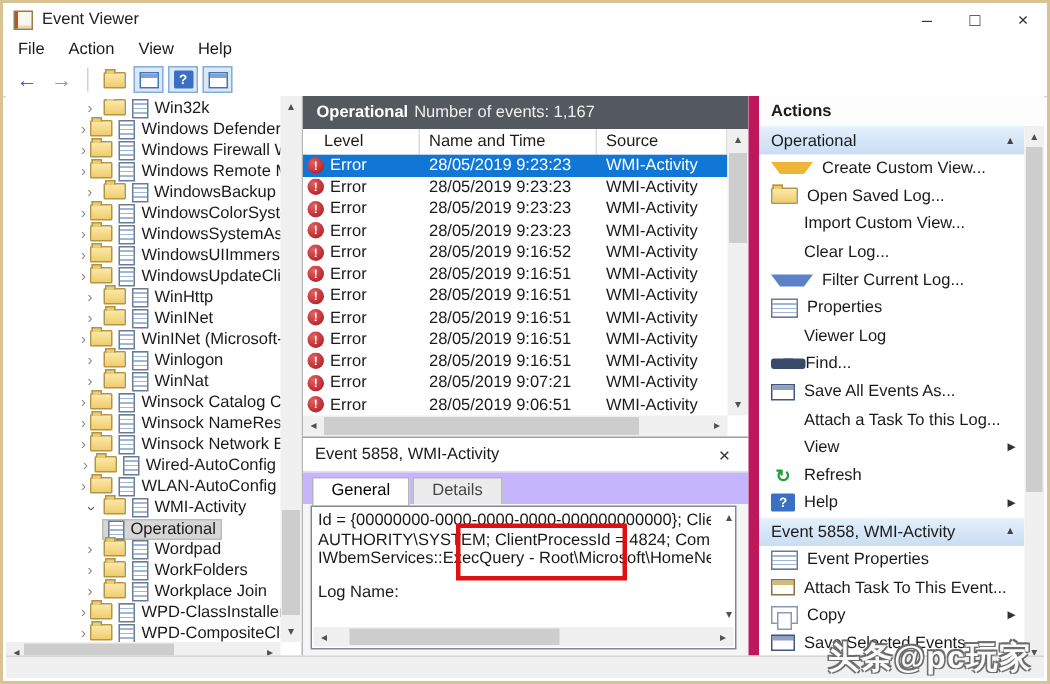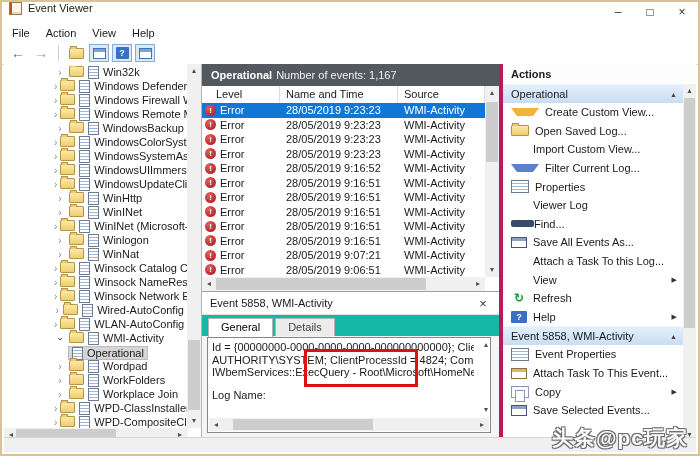--- a/index.html
+++ b/index.html
@@ -1,21 +1,21 @@
 <!DOCTYPE html>
 <html><head>
 <meta charset="utf-8">
 <style>
   html,body{margin:0;padding:0}
   body{width:700px;height:456px;position:relative;font-family:"Liberation Sans",sans-serif;
        background:#fff;overflow:hidden;font-size:11px;color:#1a1a1a}
   .frame{position:absolute;inset:0;border:2px solid var(--frame-tan,#d8c493);box-sizing:border-box;background:#fff}
 
   
-  .titlebar{position:absolute;left:0;right:0;top:0;height:22px;background:#fff;display:flex;border-bottom:1px solid #f0f0f0}
+  .titlebar{position:absolute;left:0;right:0;top:0;height:22px;background:#fff;display:flex;align-items:center;border-bottom:1px solid #f0f0f0}
   .app-icon{width:13px;height:13px;margin:0 6px 0 7px;background:#fdf6ec;border:1px solid #9a7b4f;
             box-shadow:inset 2px 0 0 #c14f2c, inset 0 -2px 0 #e8d9b8;box-sizing:border-box}
   .t-title{font-size:11px;color:#222}
   .t-controls{margin-left:auto;display:flex}
   .t-btn{width:32px;height:21px;text-align:center;line-height:20px;font-size:12px;color:#333}
 
   
   .menubar{position:absolute;left:0;right:0;top:22px;height:18px;display:flex;align-items:center;background:#fff;padding-left:2px}
   .menu-item{padding:0 8px;line-height:18px}
 
@@ -80,37 +80,37 @@
   .table-vscroll .sb-thumb{left:1px;right:1px;top:16px;height:60px}
   .table-hscroll{left:0;right:14px;top:213px;height:14px}
   .table-hscroll .left{left:0}.table-hscroll .right{right:0}
   .table-hscroll .sb-thumb{top:1px;bottom:1px;left:14px;width:210px}
 
   
   .detail{position:absolute;left:0;right:0;top:227px;bottom:0;border-top:1px solid #a0a0a0;background:#f5f5f5}
   .d-header{height:22px;display:flex;align-items:center;padding:0 8px;background:#fff;border-bottom:1px solid #e0e0e0}
   .d-title{font-size:11px}
   .d-close{margin-left:auto;font-size:13px;color:#333;width:16px;text-align:center}
-  .d-tabs{height:21px;display:flex;align-items:flex-end;padding-left:6px;background:#14b8a6}
+  .d-tabs{height:21px;display:flex;align-items:flex-end;padding-left:6px;background:#c4b5fd}
   .tab{padding:2px 12px 3px;font-size:11px;border:1px solid #b5b5b5;border-bottom:none;background:#ececec;color:#444;margin-right:2px}
   .tab.active{background:#fff;position:relative;top:1px;padding-bottom:4px;color:#000}
   .d-content{position:absolute;left:5px;right:8px;top:45px;bottom:9px;background:#fff;border:1px solid #828790;box-sizing:border-box;overflow:hidden}
   .d-text{position:absolute;left:4px;right:16px;top:3px;font-size:11px;line-height:12.5px;white-space:nowrap;overflow:hidden}
   .d-gap{height:10px}
   .d-logname{display:flex}
   .d-logname .lab{width:88px}
   .d-varrow{position:absolute;right:2px;color:#505050;font-size:8px}
   .d-varrow.up{top:2px}.d-varrow.down{bottom:18px}
   .d-hscroll{left:1px;right:1px;bottom:1px;height:13px}
   .d-hscroll .left{left:0;line-height:13px}.d-hscroll .right{right:0;line-height:13px}
   .d-hscroll .sb-thumb{top:1px;bottom:1px;left:24px;width:140px}
   .red-box{position:absolute;left:96px;top:11px;width:114px;height:38px;border:3px solid var(--highlight-red,#dd1111);box-sizing:border-box;pointer-events:none}
 
   
-  .actions-panel{position:absolute;left:495px;right:0;top:0;height:100%;border-left:4px solid #be185d;background:#fff;box-sizing:border-box}
+  .actions-panel{position:absolute;left:495px;right:0;top:0;height:100%;border-left:7px solid #be185d;background:#fff;box-sizing:border-box}
   .a-title{height:20px;line-height:20px;font-weight:bold;padding-left:8px;border-bottom:1px solid #d9d9d9;background:#fdfdfd}
   .a-list{position:absolute;left:0;right:13px;top:20px;bottom:0;overflow:hidden}
   .a-sec{height:19px;display:flex;align-items:center;padding:0 6px 0 8px;background:linear-gradient(var(--section-blue-1,#e3effc),var(--section-blue-2,#c9ddf2));border-top:1px solid #eef4fb;box-sizing:border-box}
   .a-sec .collapse{margin-left:auto;font-size:7px;color:#444}
   .a-item{height:18.6px;display:flex;align-items:center;padding:0 6px;box-sizing:border-box}
   .aicon{width:16px;margin-left:2px;margin-right:6px;display:flex;align-items:center;justify-content:center;flex:0 0 16px}
   .a-item .sub{margin-left:auto;font-size:7px;color:#333;display:none}
   .a-item.has-sub .sub{display:block}
   .a-vscroll{right:0;top:20px;width:13px;bottom:0}
   .a-vscroll .up{top:0;width:13px}.a-vscroll .down{bottom:0;width:13px}
@@ -568,20 +568,25 @@
         <span class="aicon ic-open-folder"></span>
         <span>Open Saved Log...</span>
 
       </div>
           <div class="a-item">
         <span class="aicon ic-none"></span>
         <span>Import Custom View...</span>
 
       </div>
           <div class="a-item">
+        <span class="aicon ic-none"></span>
+        <span>Clear Log...</span>
+
+      </div>
+          <div class="a-item">
         <span class="aicon ic-funnel-blue"></span>
         <span>Filter Current Log...</span>
 
       </div>
           <div class="a-item">
         <span class="aicon ic-doc"></span>
         <span>Properties</span>
 
       </div>
           <div class="a-item">

